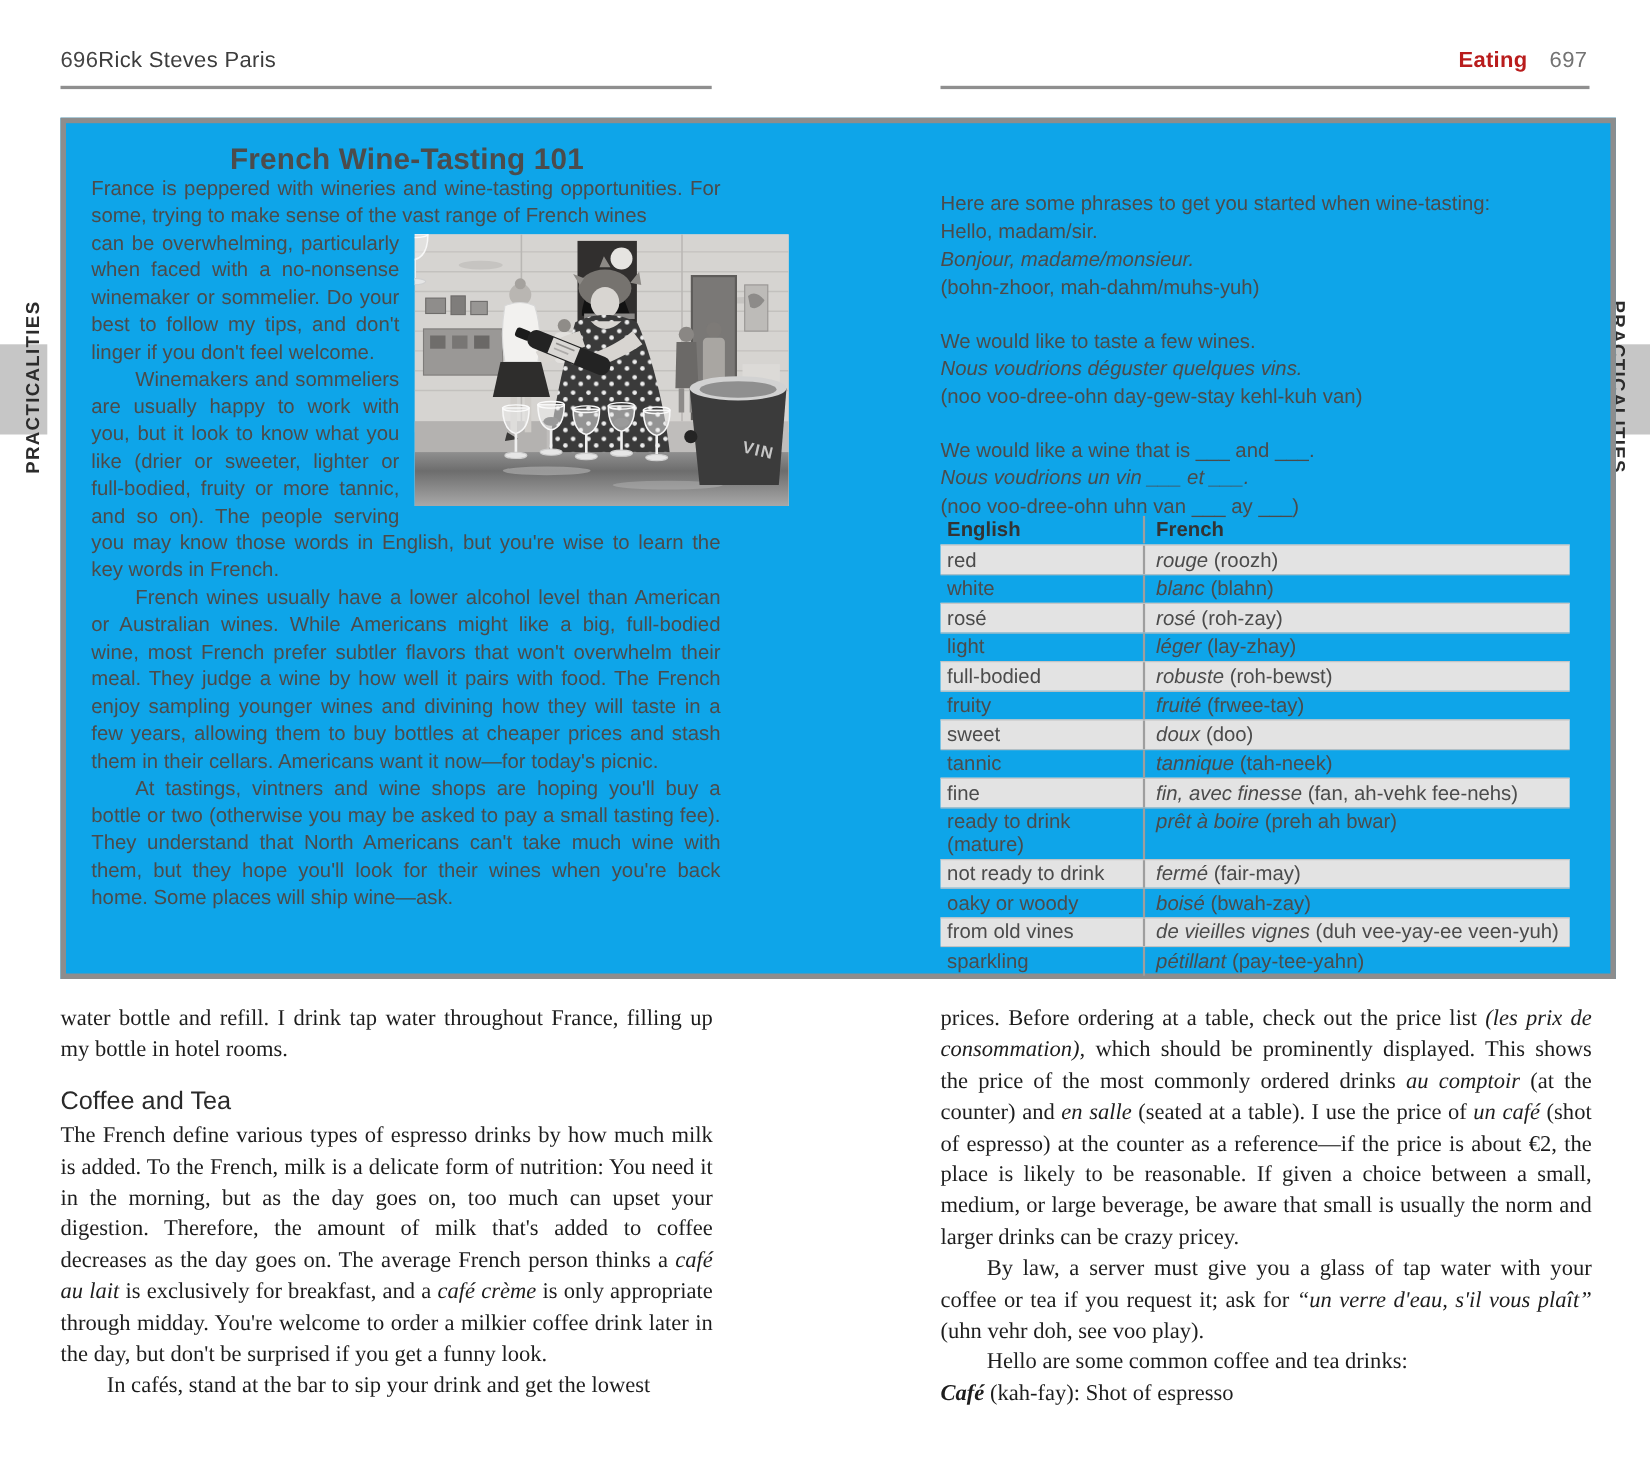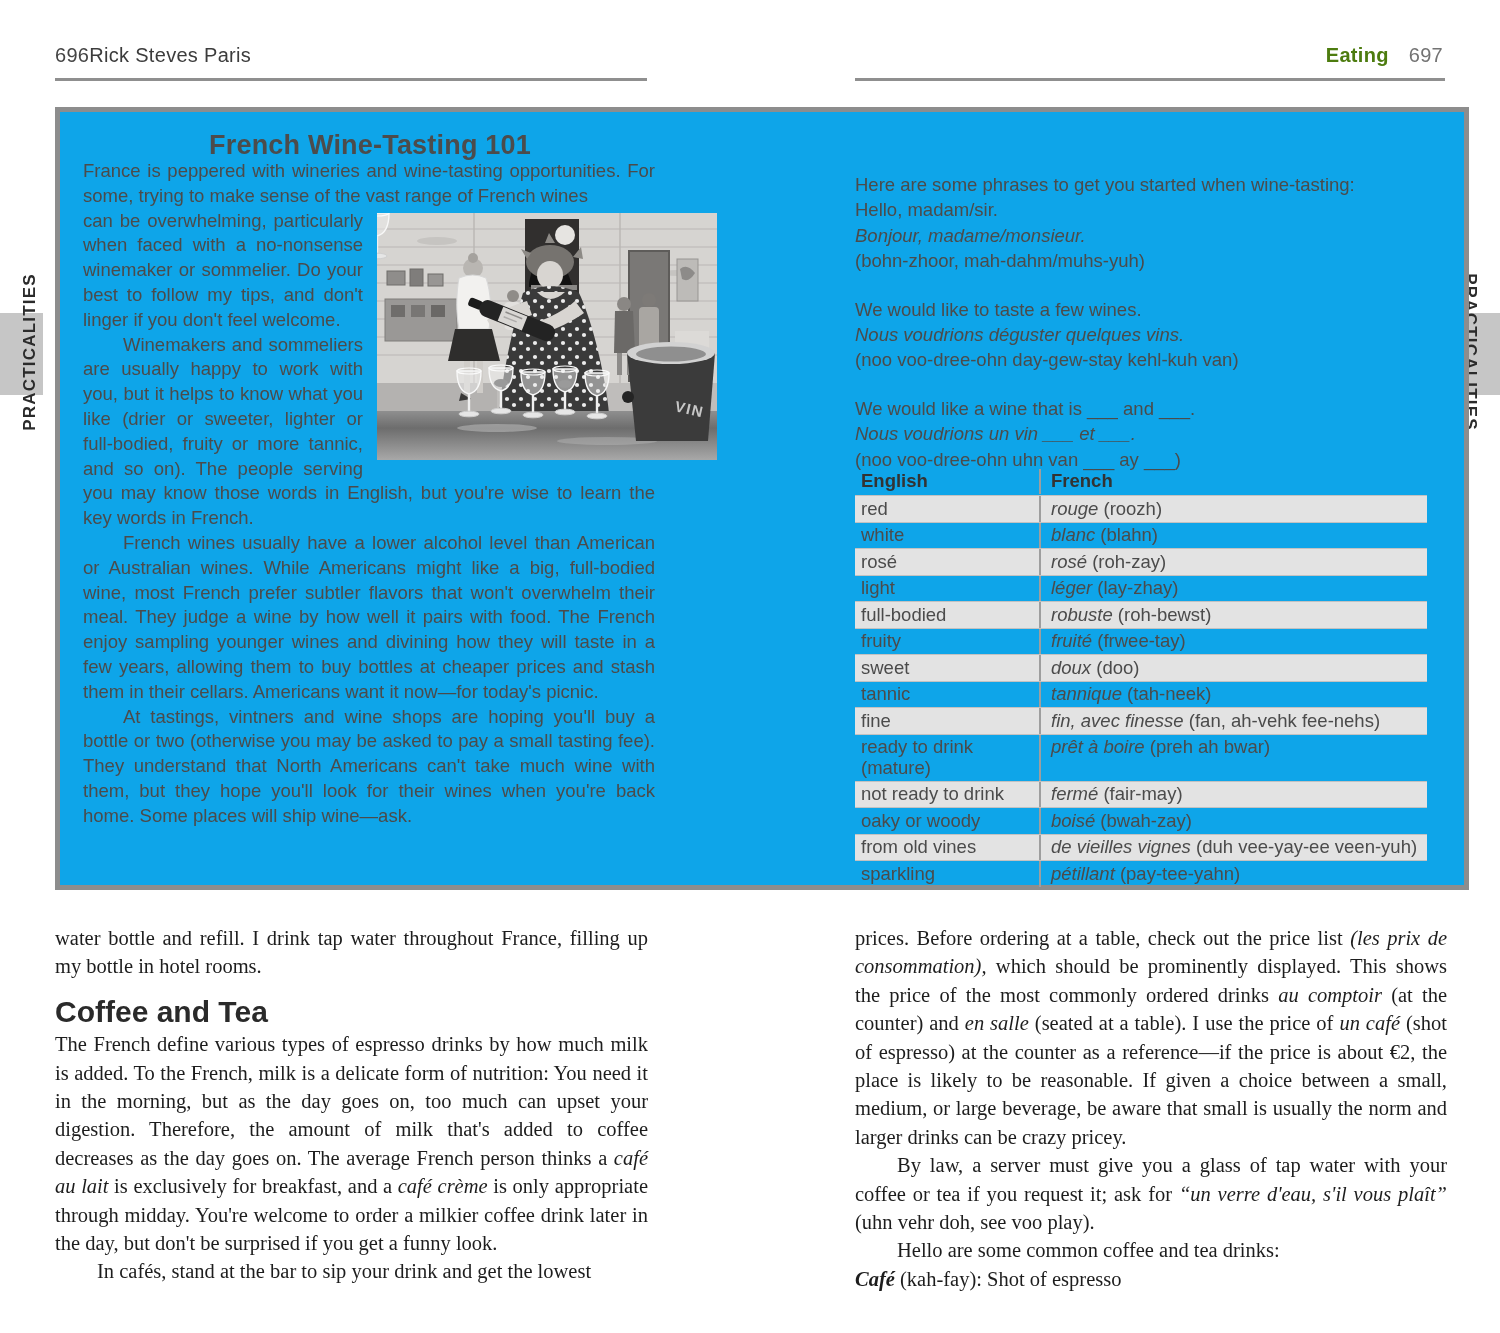--- a/index.html
+++ b/index.html
@@ -4,21 +4,21 @@
 <style>
   html,body{margin:0;padding:0;background:#ffffff;}
   body{width:1500px;height:1333px;position:relative;font-family:"Liberation Sans",sans-serif;overflow:hidden;}
   .abs{position:absolute;}
 
   
   .hdr{font-size:20px;color:#3c3c3c;letter-spacing:.3px;}
   #hdr-left{left:55px;top:44px;}
   #hdr-left .pnum{color:#454545;}
   #hdr-right{top:44px;right:57px;text-align:right;}
-  #hdr-right .etitle{font-weight:bold;color:#4d7c0f;margin-left:15px;}
+  #hdr-right .etitle{font-weight:bold;color:#b91c1c;margin-left:15px;}
   #hdr-right .pnum{margin-left:20px;color:#737373;}
   .hrule{height:3px;background:#8f8f8f;}
   #rule-left{left:55px;top:78px;width:592px;}
   #rule-right{left:855px;top:78px;width:590px;}
 
   
   .tabrect{width:43px;height:82px;background:#c6c6c6;top:313px;}
   .tabtext{font-weight:bold;font-size:17px;letter-spacing:1.2px;color:#2b2b2b;white-space:nowrap;top:352px;}
   #tab-text-left{left:30px;transform:translate(-50%,-50%) rotate(-90deg);}
   #tab-text-right{left:1470px;transform:translate(-50%,-50%) rotate(90deg);}
@@ -42,26 +42,26 @@
   #wine-table{left:795px;top:356px;width:572px;font-size:18.5px;color:#4b4b4b;}
   .thead{display:flex;font-weight:bold;height:27px;align-items:center;color:#333;}
   .trow{display:flex;border-top:1px solid #c2c2c2;}
   .trow.shade{background:#e3e3e3;}
   .c-en{width:184px;padding:2.5px 4px 2.5px 6px;box-sizing:border-box;line-height:20.5px;}
   .c-fr{flex:1;border-left:2px solid #9e9e9e;padding:2.5px 4px 2.5px 10px;box-sizing:border-box;line-height:20.5px;}
   .thead .c-en{padding-left:6px;}
   .c-fr i{font-style:italic;}
 
   
-  .serif{font-family:"Liberation Serif",serif;font-size:20.5px;line-height:28.4px;color:#1d1d1d;text-align:justify;margin-top:12px;}
+  .serif{font-family:"Liberation Serif",serif;font-size:20.5px;line-height:28.4px;color:#1d1d1d;text-align:justify;}
   #bottom-left{left:55px;top:912px;width:593px;}
   #bottom-right{left:855px;top:912px;width:592px;}
   .serif p{margin:0;}
   .ind-s{text-indent:42px;}
-  #coffee-heading{font-family:"Liberation Sans",sans-serif;font-size:30px;font-weight:bold;color:#2a2a2a;margin:17px 0 4px 0;text-align:left;}
+  #coffee-heading{font-family:"Liberation Sans",sans-serif;font-size:23px;font-weight:normal;color:#2a2a2a;margin:17px 0 4px 0;text-align:left;}
 </style>
 </head>
 <body>
 
 <div class="abs hdr" id="hdr-left">
   <span class="pnum">696</span><span>Rick Steves Paris</span>
 </div>
 <div class="abs hrule" id="rule-left"></div>
 <div class="abs hdr" id="hdr-right">
   <span class="etitle">Eating</span><span class="pnum">697</span>
@@ -199,21 +199,21 @@
         <g>
           <path d="M250,140 L338,140 L331,228 L259,228 Z" fill="#3b3b3b"></path>
           <ellipse cx="294" cy="140" rx="44" ry="11" fill="#d2d2d2"></ellipse>
           <ellipse cx="294" cy="141" rx="35" ry="7.5" fill="#8f8f8f"></ellipse>
           <circle cx="251" cy="184" r="6" fill="#242424"></circle>
           <text x="297" y="198" font-size="15" font-weight="bold" letter-spacing="1.5" fill="#c7c7c7" transform="rotate(13 297 198)" font-family="Liberation Sans, sans-serif">VIN</text>
         </g>
       </svg>
     </div>
     <p>can be overwhelming, particularly when faced with a no-nonsense winemaker or sommelier. Do your best to follow my tips, and don't linger if you don't feel welcome.</p>
-    <p class="ind">Winemakers and sommeliers are usually happy to work with you, but it helps to know what you like (drier or sweeter, lighter or full-bodied, fruity or more tannic, and so on). The people serving you may know those words in English, but you're wise to learn the key words in French.</p>
+    <p class="ind">Winemakers and sommeliers are usually happy to work with you, but it look to know what you like (drier or sweeter, lighter or full-bodied, fruity or more tannic, and so on). The people serving you may know those words in English, but you're wise to learn the key words in French.</p>
     <p class="ind">French wines usually have a lower alcohol level than American or Australian wines. While Americans might like a big, full-bodied wine, most French prefer subtler flavors that won't overwhelm their meal. They judge a wine by how well it pairs with food. The French enjoy sampling younger wines and divining how they will taste in a few years, allowing them to buy bottles at cheaper prices and stash them in their cellars. Americans want it now—for today's picnic.</p>
     <p class="ind">At tastings, vintners and wine shops are hoping you'll buy a bottle or two (otherwise you may be asked to pay a small tasting fee). They understand that North Americans can't take much wine with them, but they hope you'll look for their wines when you're back home. Some places will ship wine—ask.</p>
   </div>
 
   <div class="abs" id="wine-table">
     <div class="thead">
       <div class="c-en">English</div>
       <div class="c-fr">French</div>
     </div>
     <div id="wine-table-body">

